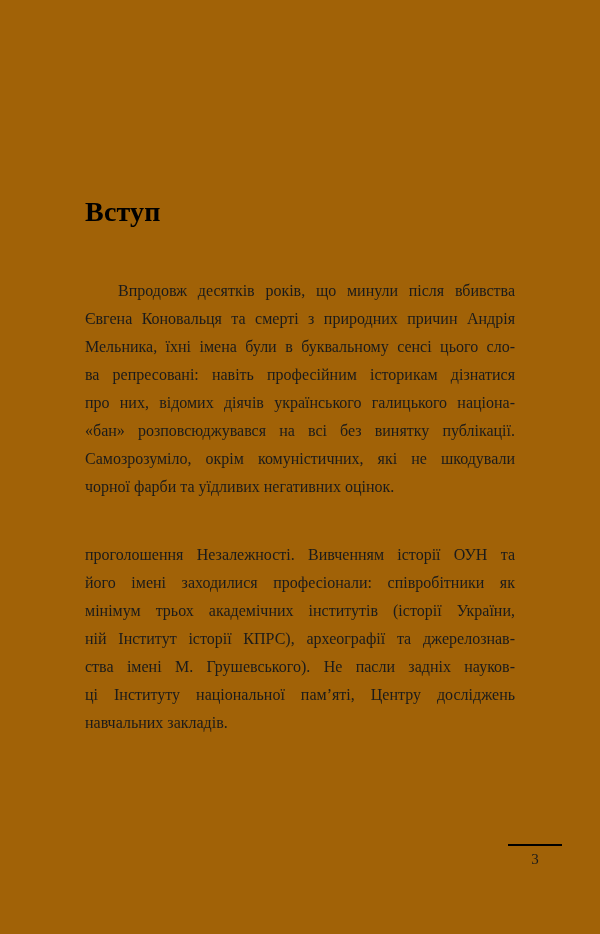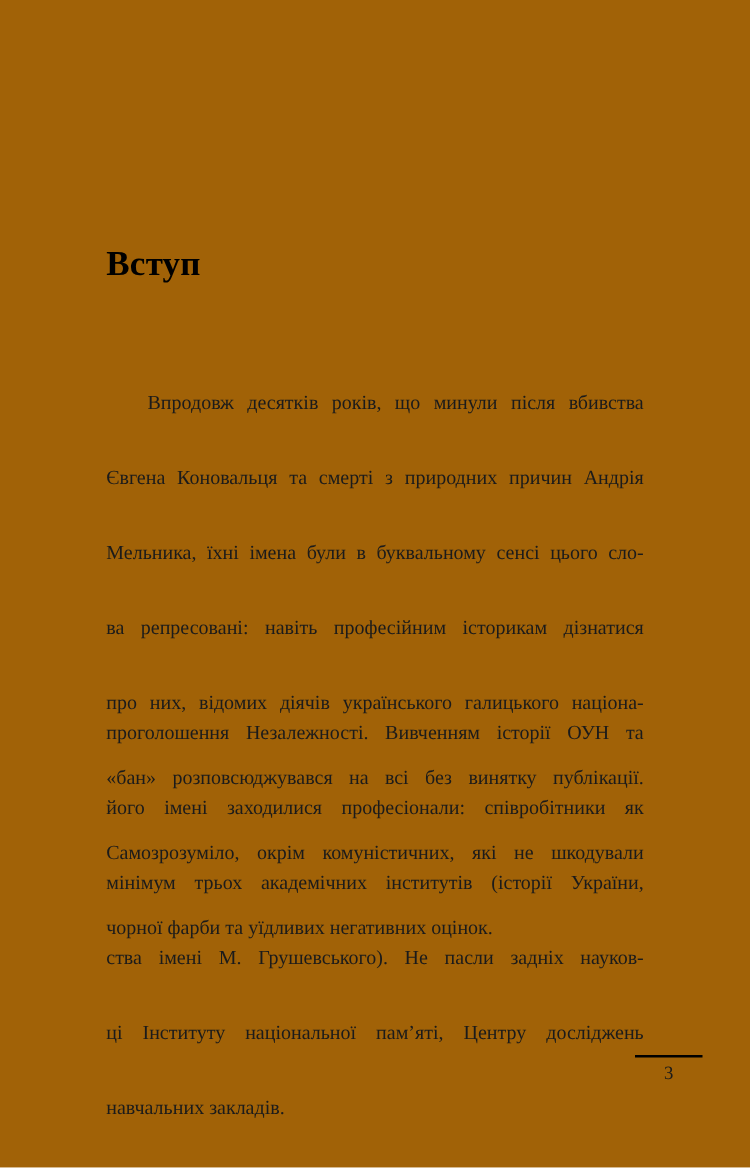--- a/index.html
+++ b/index.html
@@ -41,21 +41,20 @@
     font-size: 16px;
     line-height: 28px;
   }
   .paragraph-1 { top: 277px; }
   .paragraph-2 { top: 541px; }
   .line {
     text-align: justify;
     text-align-last: justify;
     white-space: normal;
     height: 28px;
-    margin-top: 32px;
   }
   .line.first {
     padding-left: 33px;
   }
   .line.last {
     text-align-last: left;
   }
   .footer {
     position: absolute;
     left: 508px;
@@ -90,20 +89,21 @@
       <div class="line">про них, відомих діячів українського галицького націона-</div>
       <div class="line">«бан» розповсюджувався на всі без винятку публікації.</div>
       <div class="line">Самозрозуміло, окрім комуністичних, які не шкодували</div>
       <div class="line last">чорної фарби та уїдливих негативних оцінок.</div>
     </div>
 
     <div class="paragraph paragraph-2">
       <div class="line">проголошення Незалежності. Вивченням історії ОУН та</div>
       <div class="line">його імені заходилися професіонали: співробітники як</div>
       <div class="line">мінімум трьох академічних інститутів (історії України,</div>
+      <div class="line">ній Інститут історії КПРС), археографії та джерелознав-</div>
       <div class="line">ства імені М. Грушевського). Не пасли задніх науков-</div>
       <div class="line">ці Інституту національної пам’яті, Центру досліджень</div>
       <div class="line last">навчальних закладів.</div>
     </div>
 
   </div>
 
   <div class="footer">
     <div class="footer-rule"></div>
     <div class="page-number">3</div>

